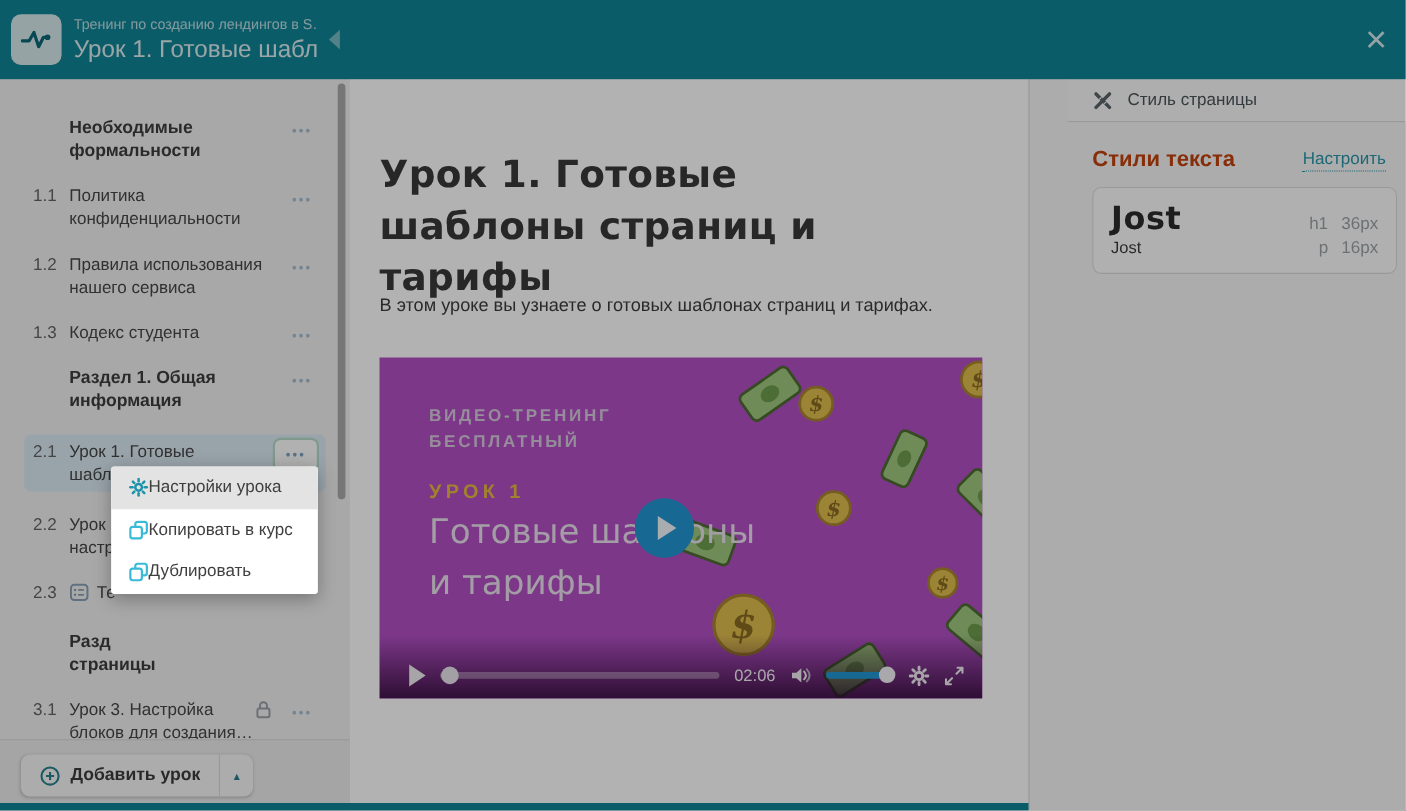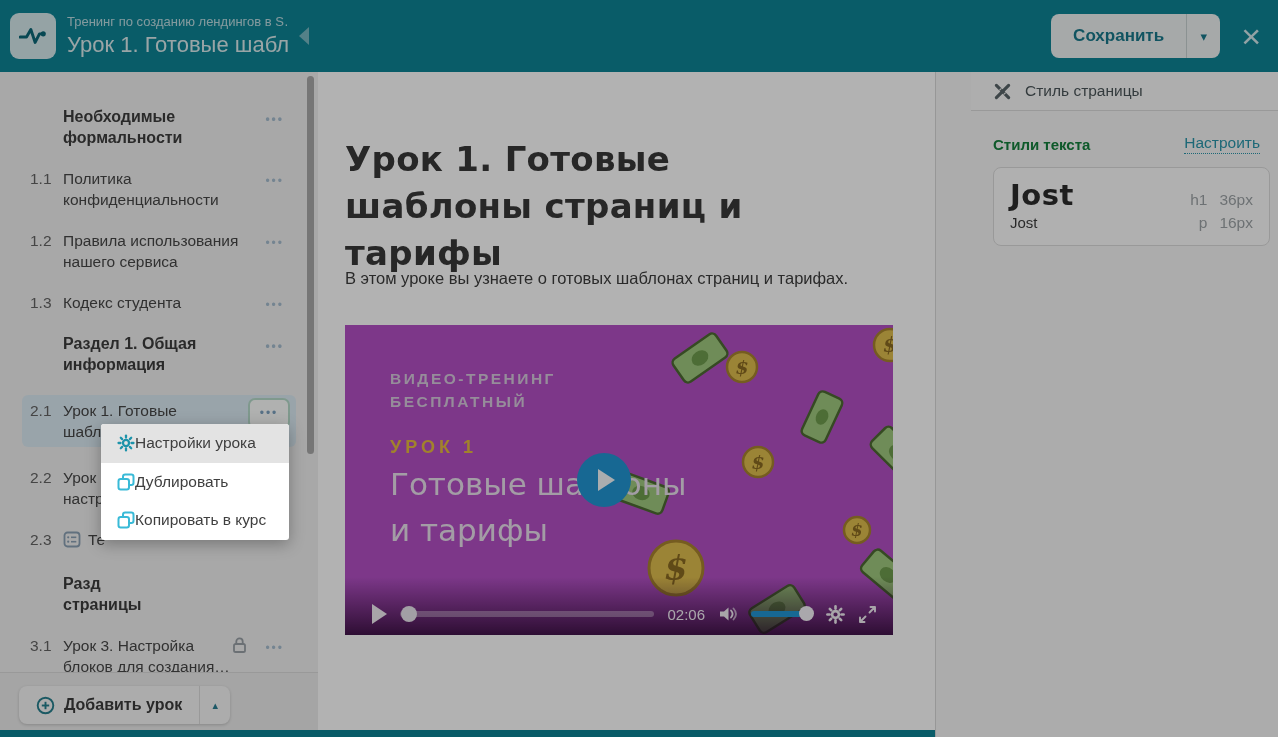--- a/index.html
+++ b/index.html
@@ -60,21 +60,21 @@
   .c-time { color:#f3eff5; font-size:15px; }
   .c-vol { width:62px; height:6px; background:#2196d3; border-radius:3px; position:relative; cursor:pointer; }
   .c-vol-knob { position:absolute; right:-1px; top:-5px; width:15px; height:15px; border-radius:50%; background:#f4f1f6; cursor:pointer; }
   .c-icon { cursor:pointer; display:flex; }
 
   
   .rpanel { position:absolute; left:935px; top:72px; right:0; bottom:0; background:#f6f6f6; border-left:1px solid #d9d9d9;padding-left:35px; }
   .rp-head { height:39px; display:flex; align-items:center; gap:13px; padding:0 22px; border-bottom:1px solid #dcdcdc; background:#fafafa; color:#4b5559; font-size:15.5px; cursor:pointer; }
   .rp-body { padding:23px 8px 0 22px; }
   .styles-row { display:flex; align-items:center; justify-content:space-between; padding-right:10px; }
-  .styles-label { font-weight:bold; font-size:15px; color:#15803d; }
+  .styles-label { font-weight:bold; font-size:20px; color:#c2410c; }
   .configure { color:#2a96ab; font-size:15.5px; border-bottom:1px dotted #2a96ab; padding-bottom:1px; cursor:pointer; }
   .font-card { margin-top:13px; background:#fdfdfd; border:1px solid #dcdcdc; border-radius:8px; padding:10px 16px 13px 16px; cursor:pointer; }
   .fc-row { display:flex; align-items:baseline; justify-content:space-between; }
   .fc-h1name { font-family:"DejaVu Sans", sans-serif; font-size:29px; font-weight:800; color:#2c2c2c; letter-spacing:.5px; }
   .fc-meta { color:#9da3a6; font-size:15.5px; display:flex; gap:12px; }
   .fc-pname { font-size:15px; color:#3c3c3c; margin-top:2px; }
 
   
   .dim { position:absolute; inset:0; background:rgba(0,0,0,.30); z-index:40; }
   .ctx-menu { position:absolute; left:101px; top:424px; width:188px; background:#ffffff; border-radius:3px; box-shadow:0 4px 16px rgba(0,0,0,.30); z-index:50; overflow:hidden; }
@@ -93,26 +93,20 @@
         <polyline points="1,11 7,11 11,4 15,16 19,8 21.5,8" fill="none" stroke="#0b6777" stroke-width="2.7" stroke-linecap="round" stroke-linejoin="round"></polyline>
         <circle cx="22.5" cy="8" r="2.4" fill="#0b6777"></circle>
       </svg>
     </div>
     <div class="titles">
       <div class="crumb">Тренинг по созданию лендингов в S…</div>
       <div class="doc-title">Урок 1. Готовые шабло…</div>
     </div>
     <div class="collapse"></div>
     <div class="top-right">
-      <div class="save-btn">
-        <div class="save-main">Сохранить</div>
-        <div class="save-caret">
-            <span>▾</span>
-          </div>
-      </div>
       <div class="close-x">×</div>
     </div>
   </div>
 
   <div class="sidebar">
     <div class="lesson-list">
 
       <div class="srow section">
         <span>Необходимые</span><br>
         <span>формальности</span>
@@ -367,26 +361,26 @@
       </span>
       <span>Настройки урока</span>
     </div>
     <div class="mi">
       <span class="ico">
         <svg width="18" height="18" viewBox="0 0 18 18">
           <rect x="6" y="1.5" width="10.5" height="10.5" rx="2.2" fill="none" stroke="#39bad7" stroke-width="2"></rect>
           <rect x="1.5" y="6" width="10.5" height="10.5" rx="2.2" fill="#ffffff" stroke="#39bad7" stroke-width="2"></rect>
         </svg>
       </span>
-      <span>Дублировать</span>
+      <span>Копировать в курс</span>
     </div>
     <div class="mi">
       <span class="ico">
         <svg width="18" height="18" viewBox="0 0 18 18">
           <rect x="6" y="1.5" width="10.5" height="10.5" rx="2.2" fill="none" stroke="#39bad7" stroke-width="2"></rect>
           <rect x="1.5" y="6" width="10.5" height="10.5" rx="2.2" fill="#ffffff" stroke="#39bad7" stroke-width="2"></rect>
         </svg>
       </span>
-      <span>Копировать в курс</span>
+      <span>Дублировать</span>
     </div>
   </div>
 
 </div>
 
 </body></html>

